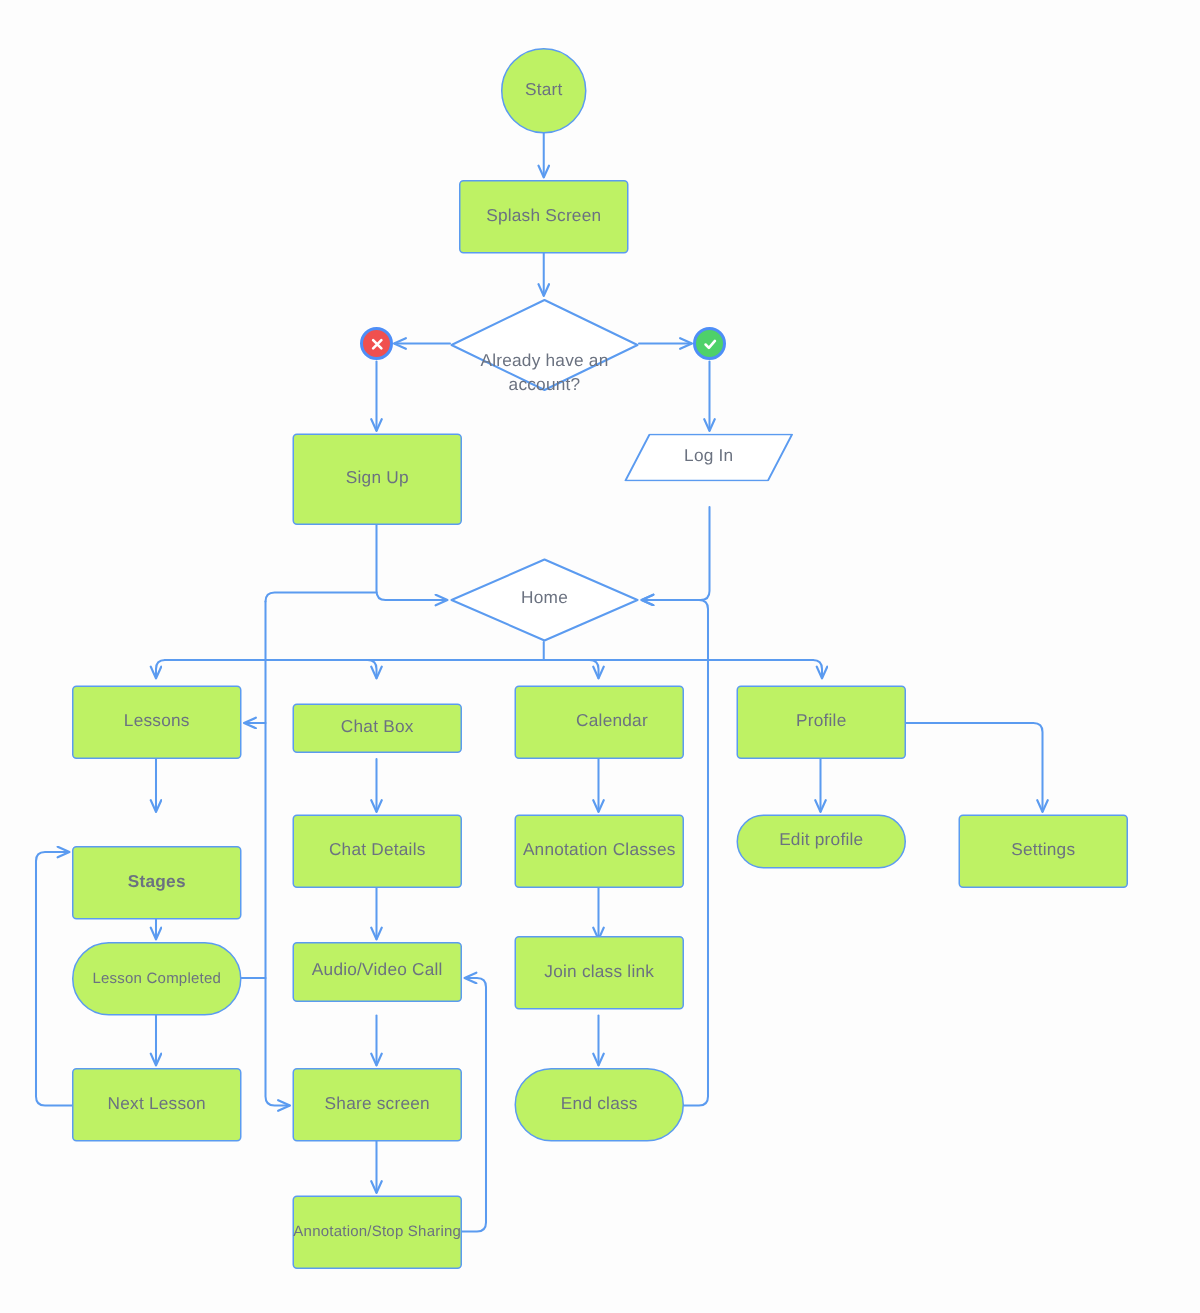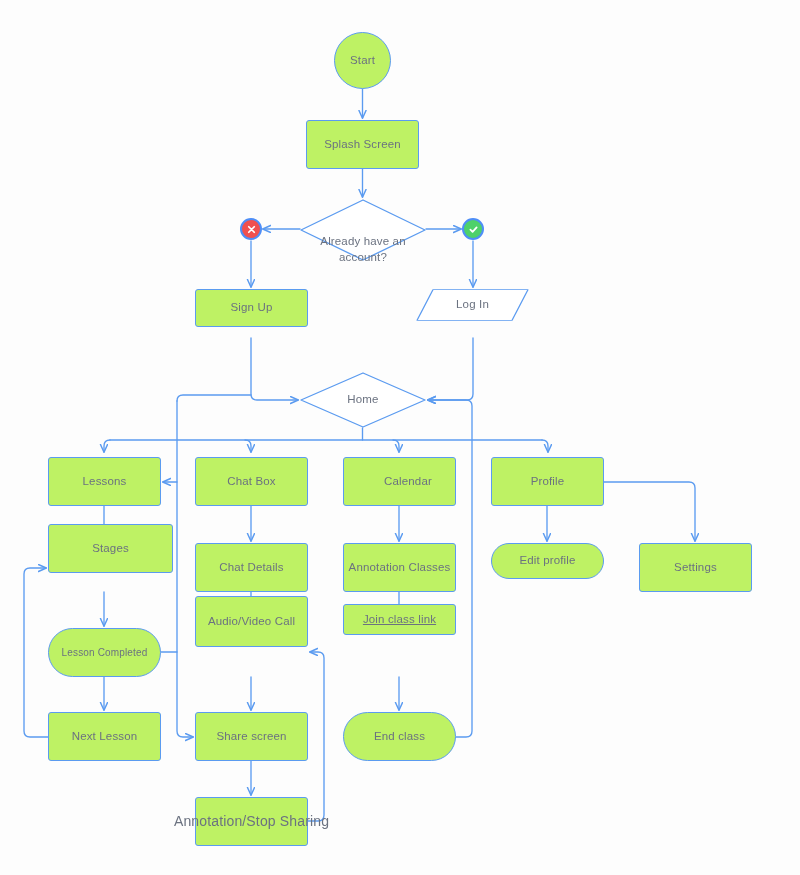--- a/index.html
+++ b/index.html
@@ -141,21 +141,21 @@
       <path d="M3,3 L9,9 M9,3 L3,9" stroke="#ffffff" stroke-width="1.9" stroke-linecap="round" fill="none"></path>
     </svg>
   </div>
 
   <div class="badge yes" style="left:462px;top:218px;">
     <svg width="11" height="11" viewBox="0 0 12 12">
       <path d="M2.6,6.2 L5,8.6 L9.4,3.6" stroke="#ffffff" stroke-width="1.9" stroke-linecap="round" stroke-linejoin="round" fill="none"></path>
     </svg>
   </div>
 
-  <div class="node rect" style="left:195px;top:289px;width:113px;height:38px;">
+  <div class="node rect" style="left:195px;top:289px;width:113px;height:61px;">
     <span class="lbl">Sign Up</span>
   </div>
 
   <div class="node parallelogram" style="left:416px;top:289px;width:113px;height:32px;text-align:center;">
     <svg class="shp" viewBox="0 0 113 49" preserveAspectRatio="none">
       <polygon points="17,1 112,1 96,48 1,48" fill="#ffffff" stroke="#5b9bf0" stroke-width="1.35" stroke-linejoin="round"></polygon>
     </svg>
     <span class="lbl">Log In</span>
   </div>
 
@@ -163,33 +163,33 @@
     <svg class="shp" viewBox="0 0 126 56" preserveAspectRatio="none">
       <polygon points="63,1 125,28 63,55 1,28" fill="#ffffff" stroke="#5b9bf0" stroke-width="1.35" stroke-linejoin="round"></polygon>
     </svg>
     <span class="lbl">Home</span>
   </div>
 
   <div class="node rect" style="left:48px;top:457px;width:113px;height:49px;">
     <span class="lbl">Lessons</span>
   </div>
 
-  <div class="node rect" style="left:195px;top:457px;width:113px;height:49px;">
+  <div class="node rect" style="left:195px;top:469px;width:113px;height:33px;">
     <span class="lbl">Chat Box</span>
   </div>
 
   <div class="node rect" style="left:343px;top:457px;width:113px;height:49px;padding-left:21px;">
     <span class="lbl">Calendar</span>
   </div>
 
   <div class="node rect" style="left:491px;top:457px;width:113px;height:49px;">
     <span class="lbl">Profile</span>
   </div>
 
-  <div class="node rect" style="left:48px;top:524px;width:125px;height:49px;">
+  <div class="node rect" style="left:48px;top:564px;width:113px;height:49px;font-weight:bold;">
     <span class="lbl">Stages</span>
   </div>
 
   <div class="node rect" style="left:195px;top:543px;width:113px;height:49px;">
     <span class="lbl">Chat Details</span>
   </div>
 
   <div class="node rect" style="left:343px;top:543px;width:113px;height:49px;">
     <span class="lbl">Annotation Classes</span>
   </div>
@@ -199,37 +199,37 @@
   </div>
 
   <div class="node rect" style="left:639px;top:543px;width:113px;height:49px;">
     <span class="lbl">Settings</span>
   </div>
 
   <div class="node stadium" style="left:48px;top:628px;width:113px;height:49px;">
     <span class="lbl" style="font-size:10px;">Lesson Completed</span>
   </div>
 
-  <div class="node rect" style="left:195px;top:596px;width:113px;height:51px;">
+  <div class="node rect" style="left:195px;top:628px;width:113px;height:40px;">
     <span class="lbl">Audio/Video Call</span>
   </div>
 
-  <div class="node rect" style="left:343px;top:604px;width:113px;height:31px;text-decoration:underline;">
+  <div class="node rect" style="left:343px;top:624px;width:113px;height:49px;">
     <span class="lbl">Join class link</span>
   </div>
 
   <div class="node rect" style="left:48px;top:712px;width:113px;height:49px;">
     <span class="lbl">Next Lesson</span>
   </div>
 
   <div class="node stadium" style="left:343px;top:712px;width:113px;height:49px;">
     <span class="lbl">End class</span>
   </div>
 
   <div class="node rect" style="left:195px;top:712px;width:113px;height:49px;">
     <span class="lbl">Share screen</span>
   </div>
 
   <div class="node rect" style="left:195px;top:797px;width:113px;height:49px;">
-    <span class="lbl" style="font-size:14px;white-space:nowrap;">Annotation/Stop Sharing</span>
+    <span class="lbl" style="font-size:10px;white-space:nowrap;">Annotation/Stop Sharing</span>
   </div>
 
 </div>
 
 </body></html>

